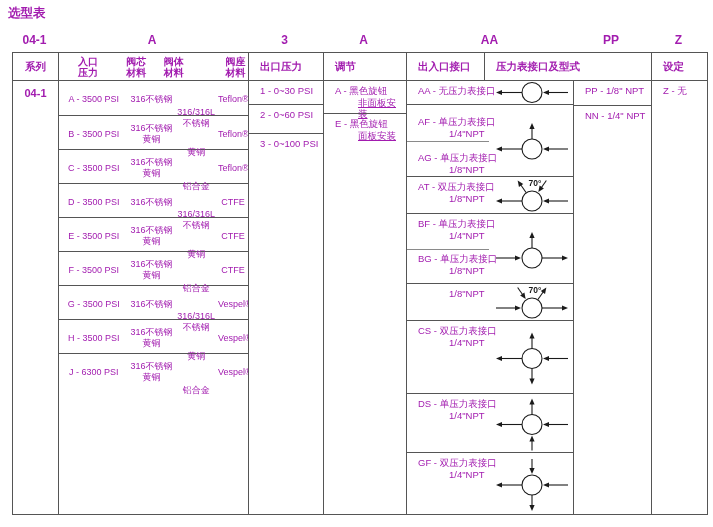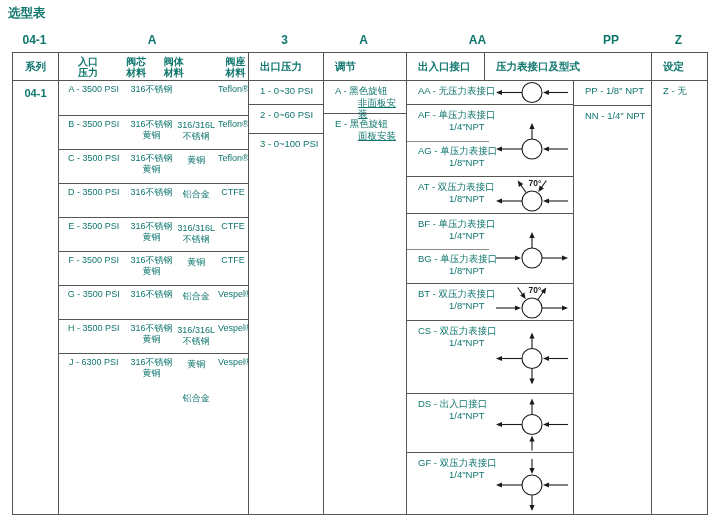--- a/index.html
+++ b/index.html
@@ -1,17 +1,17 @@
 <!DOCTYPE html>
 <html><head>
 <meta charset="utf-8">
 <style>
   html,body{margin:0;padding:0;background:#fff;}
   #page{position:relative;width:713px;height:527px;background:#ffffff;overflow:hidden;
-        font-family:"Liberation Sans","DejaVu Sans",sans-serif;color:#0f766e;}
+        font-family:"Liberation Sans","DejaVu Sans",sans-serif;color:#a21caf;}
   #page-title{position:absolute;left:8px;top:5px;font-size:12.5px;font-weight:bold;}
   
   .mcode{position:absolute;top:33px;height:16px;font-size:12px;font-weight:bold;text-align:center;}
   
   #sel-table{position:absolute;left:12px;top:52px;width:696px;height:463px;
              border:1px solid #555;box-sizing:border-box;background:#fff;}
   .trow{display:flex;width:100%;box-sizing:border-box;}
   #thead{height:28px;border-bottom:1px solid #555;}
   #tbody{height:433px;align-items:stretch;}
   .w1{width:45px;}.w2{width:190px;}.w3{width:75px;}.w4{width:83px;}.w5{width:167px;}.w6{width:78px;}.w7{flex:1;}
@@ -19,21 +19,21 @@
   .cell.first{border-left:none;}
   .hcell{display:flex;align-items:center;padding-left:11px;font-weight:bold;font-size:10.5px;}
   .hcell.center{justify-content:center;padding-left:0;}
   #h-materials{padding:0;display:flex;align-items:center;}
   .msub{box-sizing:border-box;text-align:center;font-size:10px;font-weight:bold;line-height:11px;}
   .msub.s1{width:70px;}.msub.s2{width:46px;}.msub.s3{width:44px;}.msub.s4{width:30px;margin-left:31px;}
   
   #series-cell{font-size:11px;font-weight:bold;text-align:center;padding-top:6px;}
   
   .mrow{height:34px;display:flex;border-top:1px solid #555;padding-top:3px;box-sizing:border-box;
-        font-size:9px;line-height:11px;}
+        font-size:9px;line-height:11px;align-items:center;}
   .mrow.nosep{border-top:none;}
   .mc{box-sizing:border-box;text-align:center;}
   .mc1{width:70px;}.mc2{width:46px;}.mc3{width:44px;margin-top:36px;}.mc4{width:30px;}
   
   .opt{box-sizing:border-box;padding:4px 4px 2px 11px;font-size:9.5px;line-height:11.5px;}
   .opt .l2{margin-left:23px;text-decoration:underline;}
   .sep-top{border-top:1px solid #555;}
   
   .ggroup{position:relative;box-sizing:border-box;}
   .gentry{box-sizing:border-box;padding:4px 2px 2px 11px;font-size:9.5px;line-height:11.5px;}
@@ -45,21 +45,21 @@
 <body>
 
 <div id="page">
   <div id="page-title">选型表</div>
 
   <div>
     <span class="mcode" style="left:12px;width:45px;">04-1</span>
     <span class="mcode" style="left:57px;width:190px;">A</span>
     <span class="mcode" style="left:247px;width:75px;">3</span>
     <span class="mcode" style="left:322px;width:83px;">A</span>
-    <span class="mcode" style="left:394px;width:167px;">AA</span>
+    <span class="mcode" style="left:406px;width:167px;">AA</span>
     <span class="mcode" style="left:572px;width:78px;">PP</span>
     <span class="mcode" style="left:650px;width:57px;">Z</span>
   </div>
 
   <div id="sel-table">
     <div class="trow" id="thead">
       <div class="cell first w1 hcell center">系列</div>
       <div class="cell w2 hcell" id="h-materials">
         <div class="msub s1">
           <div>入口</div>
@@ -210,21 +210,21 @@
             </div>
             <svg class="gdiag" width="85" height="23">
               <circle cx="45" cy="11.5" r="10" fill="#ffffff" stroke="#1a1a1a" stroke-width="1.1"></circle>
               <line x1="35" y1="11.5" x2="13" y2="11.5" stroke="#1a1a1a" stroke-width="1.1"></line>
               <polygon points="9,11.5 15,8.9 15,14.1" fill="#1a1a1a"></polygon>
               <line x1="81" y1="11.5" x2="60" y2="11.5" stroke="#1a1a1a" stroke-width="1.1"></line>
               <polygon points="56,11.5 62,8.9 62,14.1" fill="#1a1a1a"></polygon>
             </svg>
           </div>
           <div class="ggroup sep-top" style="height: 72px;">
-            <div class="gentry" style="height: 36px;">
+            <div class="gentry" style="height: 36px; margin-top: 7px;">
               <div>AF - 单压力表接口</div>
               <div class="l2">1/4"NPT</div>
             </div>
             <div class="psep" style="top: 36px;"></div>
             <div class="gentry" style="height: 36px;">
               <div>AG - 单压力表接口</div>
               <div class="l2">1/8"NPT</div>
             </div>
             <svg class="gdiag" width="85" height="72">
               <circle cx="45" cy="44" r="10" fill="#ffffff" stroke="#1a1a1a" stroke-width="1.1"></circle>
@@ -269,21 +269,20 @@
               <line x1="9" y1="44" x2="30" y2="44" stroke="#1a1a1a" stroke-width="1.1"></line>
               <polygon points="34,44 28,46.6 28,41.4" fill="#1a1a1a"></polygon>
               <line x1="55" y1="44" x2="77" y2="44" stroke="#1a1a1a" stroke-width="1.1"></line>
               <polygon points="81,44 75,46.6 75,41.4" fill="#1a1a1a"></polygon>
               <line x1="45" y1="34" x2="45" y2="22" stroke="#1a1a1a" stroke-width="1.1"></line>
               <polygon points="45,18 47.6,24 42.4,24" fill="#1a1a1a"></polygon>
             </svg>
           </div>
           <div class="ggroup sep-top" style="height: 37px;">
             <div class="gentry" style="height: 37px;">
-              <div>BT - 双压力表接口</div>
               <div class="l2">1/8"NPT</div>
             </div>
             <svg class="gdiag" width="85" height="37">
               <circle cx="45" cy="24" r="10" fill="#ffffff" stroke="#1a1a1a" stroke-width="1.1"></circle>
               <line x1="9" y1="24" x2="30" y2="24" stroke="#1a1a1a" stroke-width="1.1"></line>
               <polygon points="34,24 28,26.6 28,21.4" fill="#1a1a1a"></polygon>
               <line x1="55" y1="24" x2="77" y2="24" stroke="#1a1a1a" stroke-width="1.1"></line>
               <polygon points="81,24 75,26.6 75,21.4" fill="#1a1a1a"></polygon>
               <line x1="30.660589091223848" y1="3.5211988927752067" x2="36.39635345473431" y2="11.712719335665122" stroke="#1a1a1a" stroke-width="1.1"></line>
               <polygon points="38.69065920013849,14.98932751282109 33.11940526688084,11.565713981599858 37.37899589718359,8.583116512574419" fill="#1a1a1a"></polygon>
@@ -304,21 +303,21 @@
               <line x1="81" y1="37.5" x2="60" y2="37.5" stroke="#1a1a1a" stroke-width="1.1"></line>
               <polygon points="56,37.5 62,34.9 62,40.1" fill="#1a1a1a"></polygon>
               <line x1="45" y1="27.5" x2="45" y2="15.5" stroke="#1a1a1a" stroke-width="1.1"></line>
               <polygon points="45,11.5 47.6,17.5 42.4,17.5" fill="#1a1a1a"></polygon>
               <line x1="45" y1="47.5" x2="45" y2="59.5" stroke="#1a1a1a" stroke-width="1.1"></line>
               <polygon points="45,63.5 42.4,57.5 47.6,57.5" fill="#1a1a1a"></polygon>
             </svg>
           </div>
           <div class="ggroup sep-top" style="height: 59px;">
             <div class="gentry" style="height: 59px;">
-              <div>DS - 出入口接口</div>
+              <div>DS - 单压力表接口</div>
               <div class="l2">1/4"NPT</div>
             </div>
             <svg class="gdiag" width="85" height="59">
               <circle cx="45" cy="30.5" r="10" fill="#ffffff" stroke="#1a1a1a" stroke-width="1.1"></circle>
               <line x1="35" y1="30.5" x2="13" y2="30.5" stroke="#1a1a1a" stroke-width="1.1"></line>
               <polygon points="9,30.5 15,27.9 15,33.1" fill="#1a1a1a"></polygon>
               <line x1="81" y1="30.5" x2="60" y2="30.5" stroke="#1a1a1a" stroke-width="1.1"></line>
               <polygon points="56,30.5 62,27.9 62,33.1" fill="#1a1a1a"></polygon>
               <line x1="45" y1="20.5" x2="45" y2="8.5" stroke="#1a1a1a" stroke-width="1.1"></line>
               <polygon points="45,4.5 47.6,10.5 42.4,10.5" fill="#1a1a1a"></polygon>

